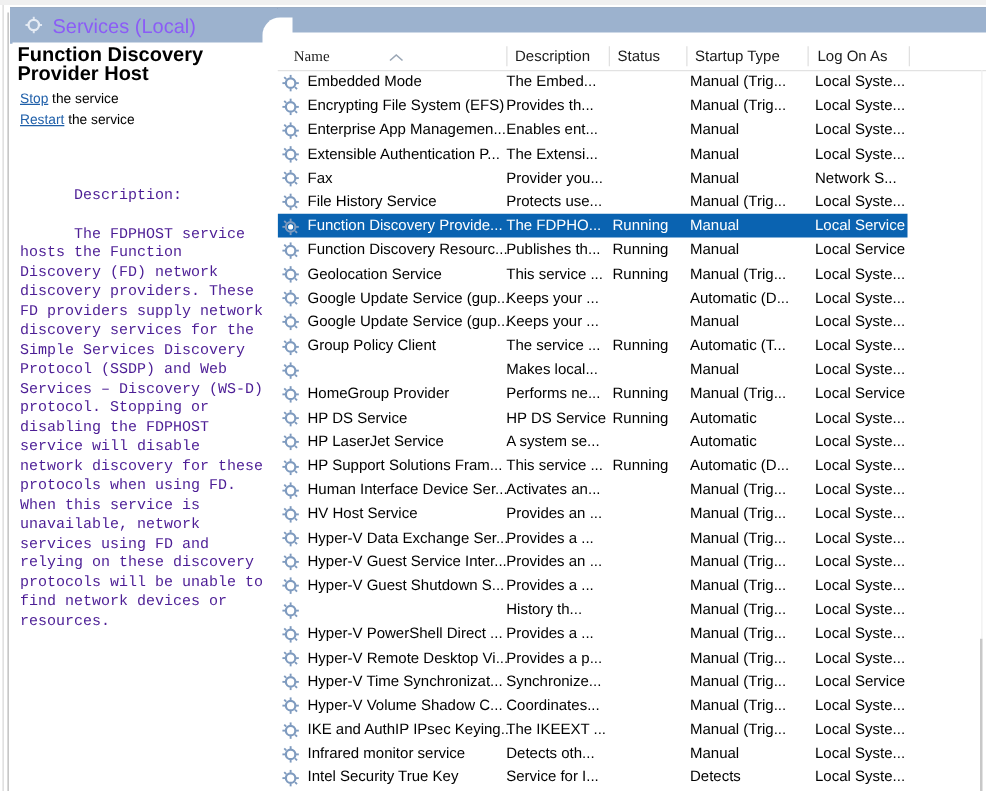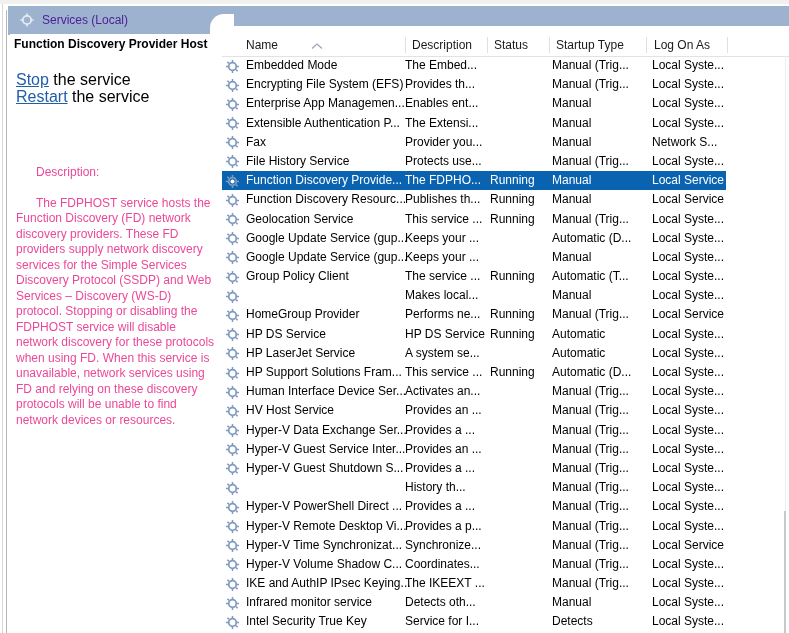--- a/index.html
+++ b/index.html
@@ -75,67 +75,68 @@
   }
   .tab-curve-mask {
     position: absolute;
     left: 222px; top: 26px;
     width: 567px; height: 10px;
     background: #ffffff;
   }
   .tab-label {
     position: absolute;
     left: 42px; top: 13px;
-    font-size: 12px;
-    color: #4c1d95;
+    font-size: 16px;
+    color: #8b5cf6;
     white-space: nowrap;
   }
   .tab-icon {
     position: absolute;
     left: 20px; top: 13px;
     width: 14px; height: 14px;
   }
 
   
   .left-pane {
     position: absolute;
     left: 10px; top: 34px;
     width: 212px; height: 599px;
     background: #ffffff;
     overflow: hidden;
   }
   .detail-title {
     position: absolute;
     left: 4px; top: 3px;
     width: 206px;
-    font-size: 12px;
+    font-size: 16px;
     font-weight: bold;
     color: #000000;
     line-height: 15px;
   }
   .action-links {
     position: absolute;
     left: 6px; top: 37px;
     width: 204px;
     line-height: 17px;
-    font-size: 16px;
+    font-size: 11px;
   }
   .action-links a {
     color: #1f5fa9;
     text-decoration: underline;
     cursor: pointer;
   }
   .desc-block {
     position: absolute;
-    left: 6px; top: 115px;
+    left: 6px; top: 99px;
     width: 200px;
     font-size: 12px;
     line-height: 15.5px;
-    color: #ec4899;
+    color: #4c1d95;
     white-space: pre-wrap;
+    font-family: Liberation Mono, monospace;
   }
 
   
   .list-pane {
     position: absolute;
     left: 222px; top: 34px;
     width: 567px; height: 599px;
     background: #ffffff;
     overflow: hidden;
   }
@@ -263,21 +264,21 @@
 
     <div class="desc-block">
       <span>Description:</span><br>
       <span>The FDPHOST service hosts the Function Discovery (FD) network discovery providers. These FD providers supply network discovery services for the Simple Services Discovery Protocol (SSDP) and Web Services – Discovery (WS-D) protocol. Stopping or disabling the FDPHOST service will disable network discovery for these protocols when using FD. When this service is unavailable, network services using FD and relying on these discovery protocols will be unable to find network devices or resources.</span>
     </div>
   </div>
 
   <div class="list-pane">
 
     <div class="col-header">
-      <div class="cell" style="left:24px;">Name</div>
+      <div class="cell" style="left:13px;font-family:Liberation Serif, serif;">Name</div>
       <span class="sort-chevron" style="left:89px;">
         <svg width="12" height="7" viewBox="0 0 12 7">
             <path d="M1 5.4 L6 1 L11 5.4" stroke="#9aa6b5" stroke-width="1.3" fill="none"></path>
           </svg>
       </span>
       <div class="divider" style="left:183px;"></div>
       <div class="cell" style="left:190px;">Description</div>
       <div class="divider" style="left:265px;"></div>
       <div class="cell" style="left:272px;text-align:center;">Status</div>
       <div class="divider" style="left:327px;"></div>

